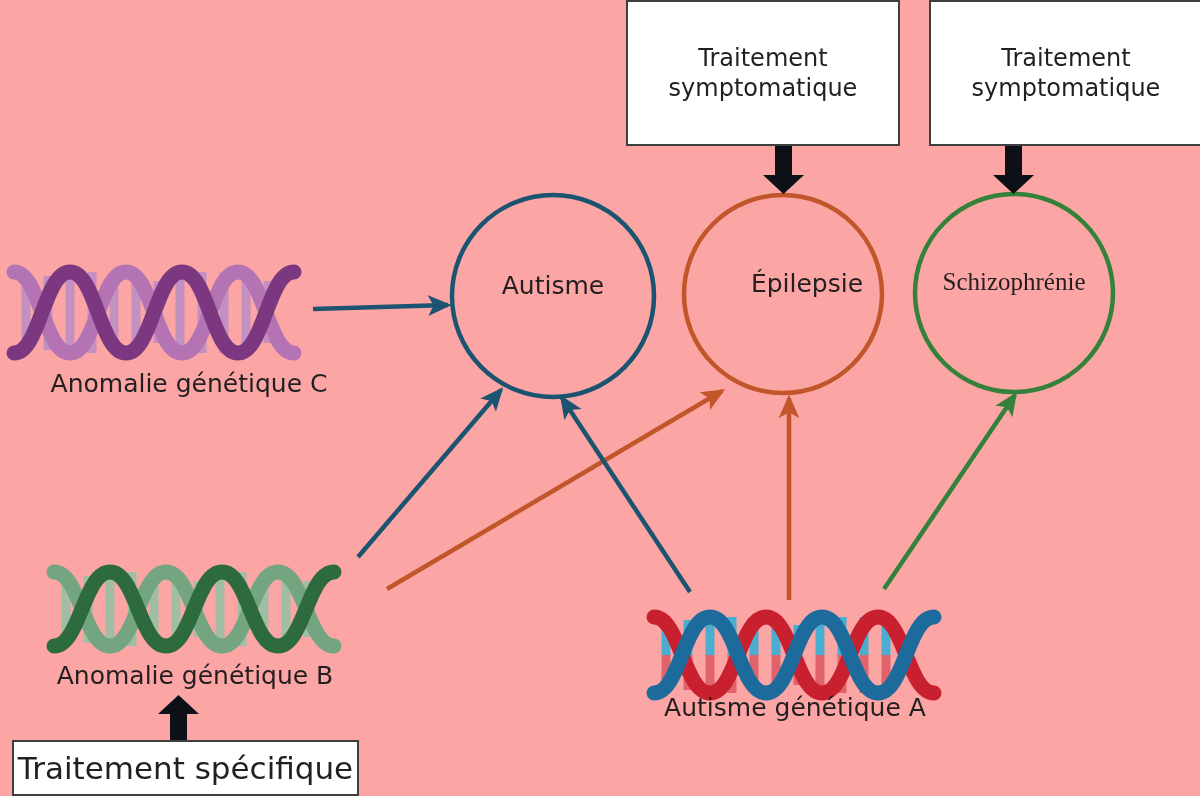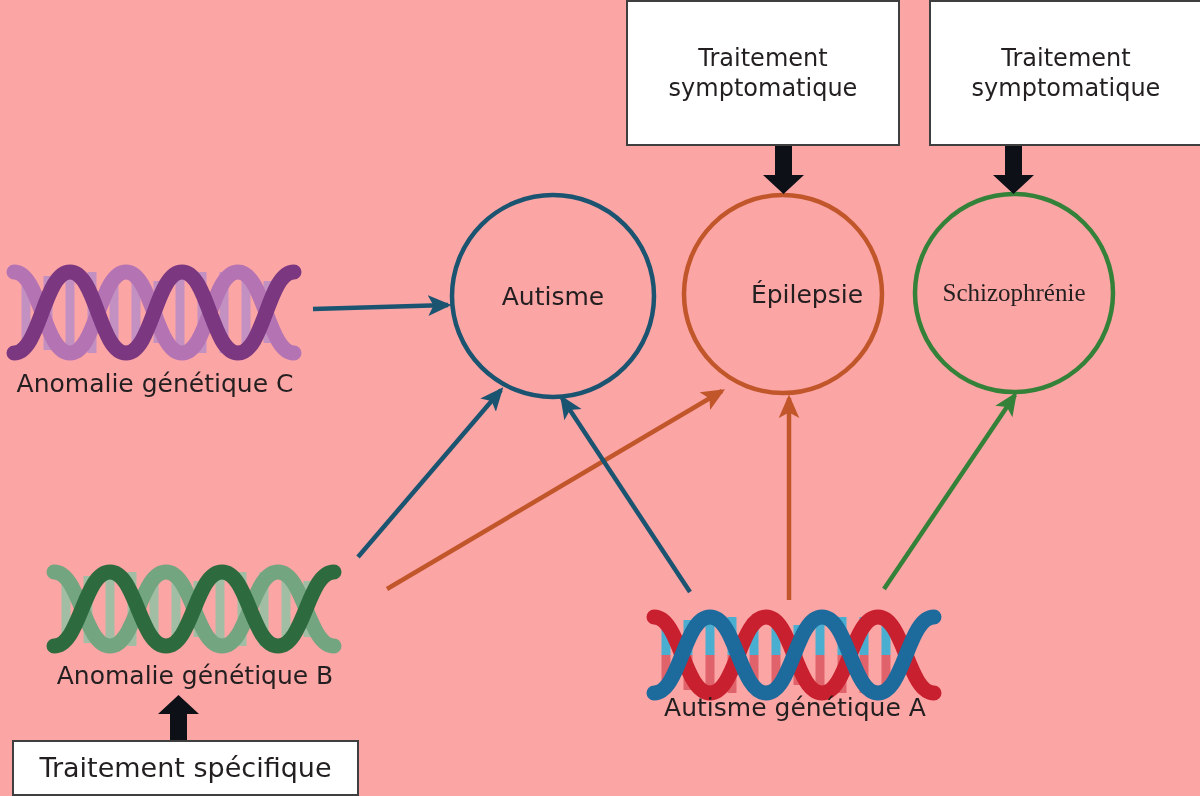--- a/index.html
+++ b/index.html
@@ -31,21 +31,21 @@
     justify-content: center;
     text-align: center;
     color: #231f20;
     font-family: "DejaVu Sans", sans-serif;
     line-height: 1.25;
     pointer-events: none;
   }
   .circle-label {
     position: absolute;
     display: flex;
-    align-items: center;
+    align-items: flex-start;
     justify-content: center;
     color: #231f20;
     font-family: "DejaVu Sans", sans-serif;
     font-size: 25px;
     pointer-events: none;
   }
   .dna-caption {
     position: absolute;
     text-align: center;
     color: #231f20;
@@ -192,36 +192,36 @@
   </div>
 
   <div class="treatment-box" style="left:929px; top:0px; width:274px; height:146px;">
     <div class="box-label" style="left:0; top:0; right:0; bottom:0; font-size:24px; flex-direction:column;">
       <div>Traitement</div>
       <div>symptomatique</div>
     </div>
   </div>
 
   <div class="treatment-box" style="left:12px; top:740px; width:347px; height:56px;">
-    <div class="box-label" style="left:0; top:0; right:0; bottom:0; font-size:27px;">
+    <div class="box-label" style="left:0; top:0; right:0; bottom:0; font-size:31px;">
       <div>Traitement spécifique</div>
     </div>
   </div>
 
   <div class="circle-label" style="left:452px; top:271px; width:202px; height:50px;">
     <span>Autisme</span>
   </div>
   <div class="circle-label" style="left:708px; top:269px; width:198px; height:50px;">
     <span>Épilepsie</span>
   </div>
   <div class="circle-label" style="left:915px; top:268px; width:198px; height:50px;font-family:Liberation Serif, serif;">
     <span>Schizophrénie</span>
   </div>
 
-  <div class="dna-caption" style="left:0px; top:369px; width:310px;">
+  <div class="dna-caption" style="left:0px; top:369px; width:310px;padding-left:34px;">
     <span>Anomalie génétique C</span>
   </div>
   <div class="dna-caption" style="left:35px; top:661px; width:320px;">
     <span>Anomalie génétique B</span>
   </div>
   <div class="dna-caption" style="left:640px; top:693px; width:310px;">
     <span>Autisme génétique A</span>
   </div>
 
 </div>

